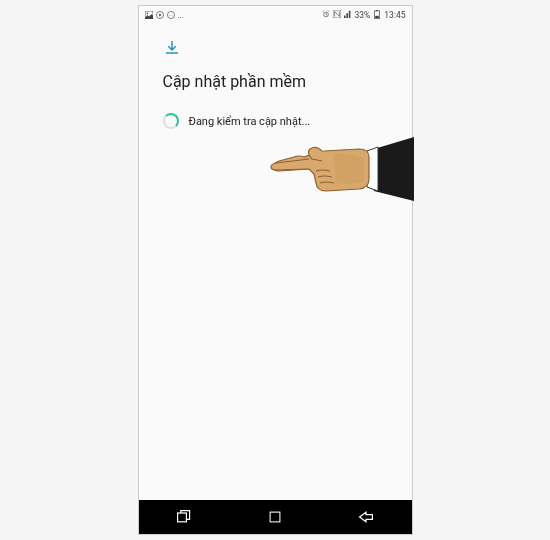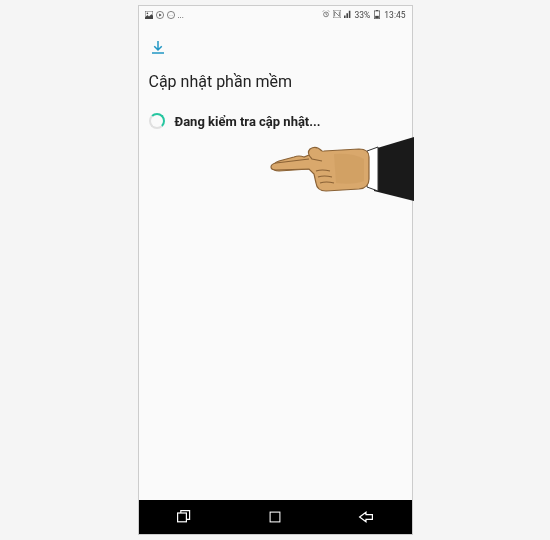--- a/index.html
+++ b/index.html
@@ -30,21 +30,21 @@
       font-size: 9px;
       color: #444;
     }
     .status-left { display: flex; gap: 3px; align-items: center; }
     .status-right { display: flex; gap: 3px; align-items: flex-start; font-size: 8.5px; }
     .stat-icon { width: 8px; height: 8px; display: inline-flex; align-items: center; justify-content: center; }
     
     .content {
       flex: 1;
       background: #fafafa;
-      padding: 14px 10px;
+      padding: 14px 24px;
       position: relative;
     }
     .download-icon {
       color: #2196c4;
       margin-bottom: 12px;
     }
     .page-title {
       font-size: 16px;
       font-weight: 400;
       color: #222;
@@ -59,23 +59,23 @@
       width: 16px;
       height: 16px;
       border: 2px solid #e0e0e0;
       border-top-color: #26c6a0;
       border-right-color: #26c6a0;
       border-radius: 50%;
       animation: spin 1s linear infinite;
     }
     @keyframes spin { to { transform: rotate(360deg); } }
     .status-text {
-      font-size: 13px;
+      font-size: 11px;
       color: #222;
-      font-weight: 700;
+      font-weight: 400;
     }
     
     .pointing-hand {
       position: absolute;
       top: 95px;
       left: 125px;
       width: 150px;
       height: 100px;
       pointer-events: none;
     }

